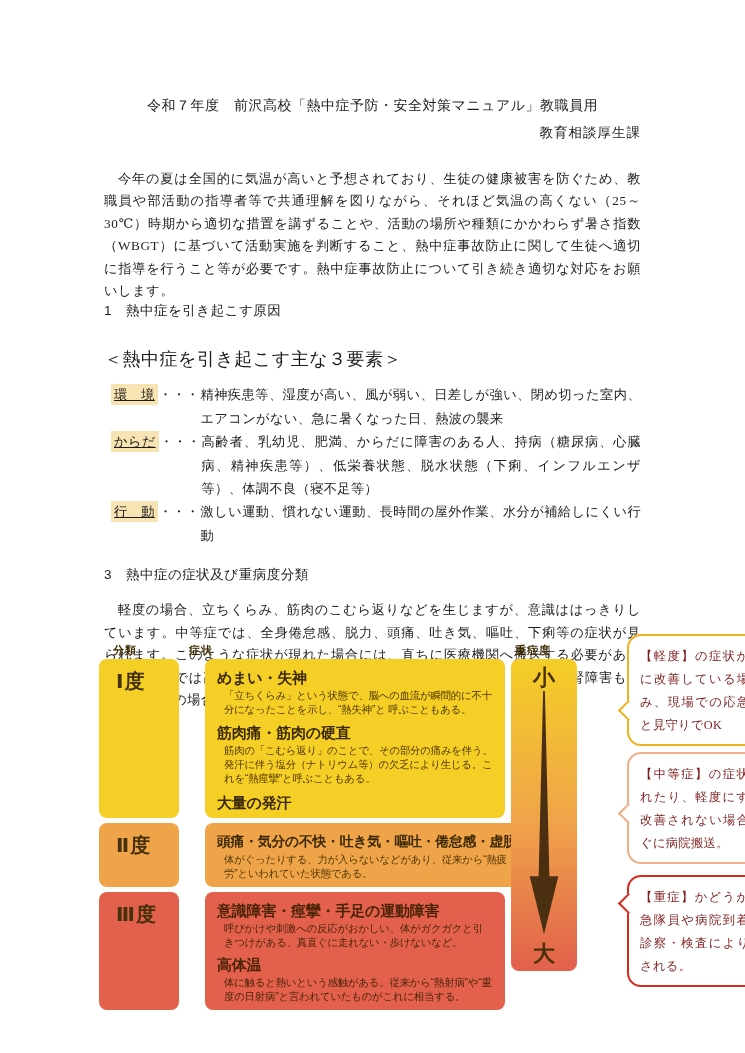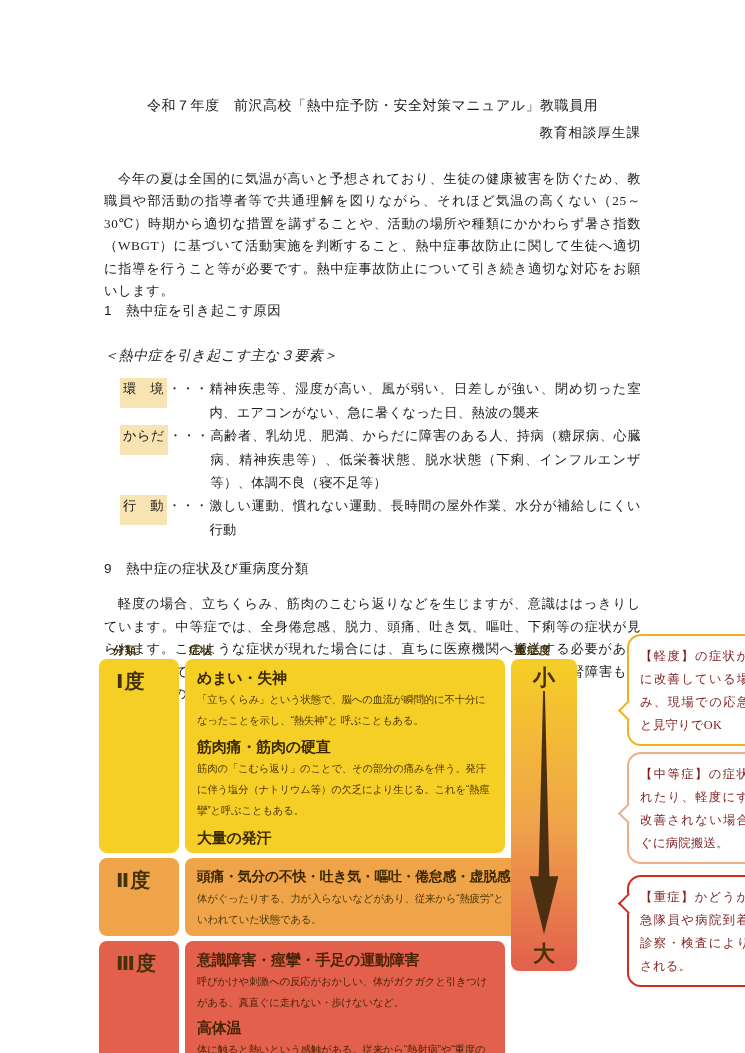--- a/index.html
+++ b/index.html
@@ -37,52 +37,51 @@
   }
   .h-num {
     font-family:"Liberation Sans","DejaVu Sans",sans-serif;
     font-size:13.5px;
     font-weight:400;
     letter-spacing:0.5px;
   }
   .subh {
     margin-top:27px;
     font-family:"Liberation Sans","DejaVu Sans",sans-serif;
-    font-size:14px;
+    font-size:18px;
     letter-spacing:0.5px;
-    font-style:italic;
   }
   .factors { margin-top:12px; }
   .factor { display:flex; font-size:13.2px; line-height:23.4px; letter-spacing:0.4px; }
   .flabel {
     flex:none;
     background:#F8E3B3;
     padding:0 3px;
-    margin-left:16px;
-    height:30px; line-height:21px; margin-top:1px;
+    margin-left:7px;
+    height:21px; line-height:21px; margin-top:1px;text-decoration:underline;
   }
   .fsep { flex:none; padding:0 1px; }
   .ftext { flex:1; text-align:justify; }
   .para2 { margin-top:15px; }
 
   
   .figure {
     position:absolute;
     left:99px; top:640px;
     width:646px; height:400px;
     font-family:"Liberation Sans","DejaVu Sans",sans-serif;
   }
   .fig-header { position:absolute; top:3px; left:0; width:100%; height:16px; }
   .fh { position:absolute; font-size:11px; font-weight:bold; color:#3F2B00; letter-spacing:1px; }
   .fh-class { left:14px; }
   .fh-symptom { left:90px; }
   .fh-severity { left:416px; }
 
   .trows { position:absolute; left:0; top:19px; width:406px; }
-  .trow { display:flex; margin-bottom:5px; }
+  .trow { display:flex; margin-bottom:5px;gap:20px; }
   .grade-box {
     flex:none; width:80px; margin-right:6px;
     border-radius:8px;
     padding:9px 0 0 17px;
     font-size:20px; font-weight:bold; color:#44300a;
     letter-spacing:1px;
   }
   .sym-box {
     flex:1;
     border-radius:8px;
@@ -94,22 +93,22 @@
   .sym-box.row1 { min-height:134px; }
   .sym-box.row2 { min-height:57px; }
   .sym-box.row3 { min-height:110px; }
   .sym-title {
     font-size:15px; font-weight:bold; color:#3A2800;
     letter-spacing:-0.2px; line-height:18px; margin-top:3px;
     white-space:nowrap;
   }
   .sym-title.long { font-size:13.8px; }
   .sym-desc {
-    font-size:10.4px; color:#4E3600; line-height:21px;
-    margin-top:2px; letter-spacing:-0.2px;
+    font-size:10.4px; color:#4E3600; line-height:14px;
+    margin-top:2px; letter-spacing:-0.2px;margin-left:7px;
   }
   .row3 .sym-desc, .row3 .sym-title { color:#4b2408; }
 
   .sev-col {
     position:absolute; left:412px; top:19px;
     width:66px; height:312px;
     border-radius:8px;
     background:linear-gradient(to bottom,#F5CE26 0%,#F0A44A 52%,#E2604C 100%);
     display:flex; flex-direction:column; align-items:center;
   }
@@ -171,21 +170,21 @@
           <span class="fsep">・・・</span>
           <span class="ftext">高齢者、乳幼児、肥満、からだに障害のある人、持病（糖尿病、心臓病、精神疾患等）、低栄養状態、脱水状態（下痢、インフルエンザ等）、体調不良（寝不足等）</span>
       </div>
       <div class="factor">
         <span class="flabel">行　動</span>
           <span class="fsep">・・・</span>
           <span class="ftext">激しい運動、慣れない運動、長時間の屋外作業、水分が補給しにくい行動</span>
       </div>
     </div>
 
-    <div class="h-num" style="margin-top:19px;">9　熱中症の症状及び重病度分類</div>
+    <div class="h-num" style="margin-top:19px;">3　熱中症の症状及び重病度分類</div>
     <p class="para para2">　軽度の場合、立ちくらみ、筋肉のこむら返りなどを生じますが、意識ははっきりしています。中等症では、全身倦怠感、脱力、頭痛、吐き気、嘔吐、下痢等の症状が見られます。このような症状が現れた場合には、直ちに医療機関へ搬送する必要があります。重症では高体温に加え意識障害がみられます。けいれん、肝障害や腎障害も合併し、最悪の場合には死亡する場合もあります。</p>
   </div>
 
   <div class="figure">
 
     <div class="fig-header">
       <span class="fh fh-class">分類</span>
       <span class="fh fh-symptom">症状</span>
       <span class="fh fh-severity">重症度</span>
     </div>

